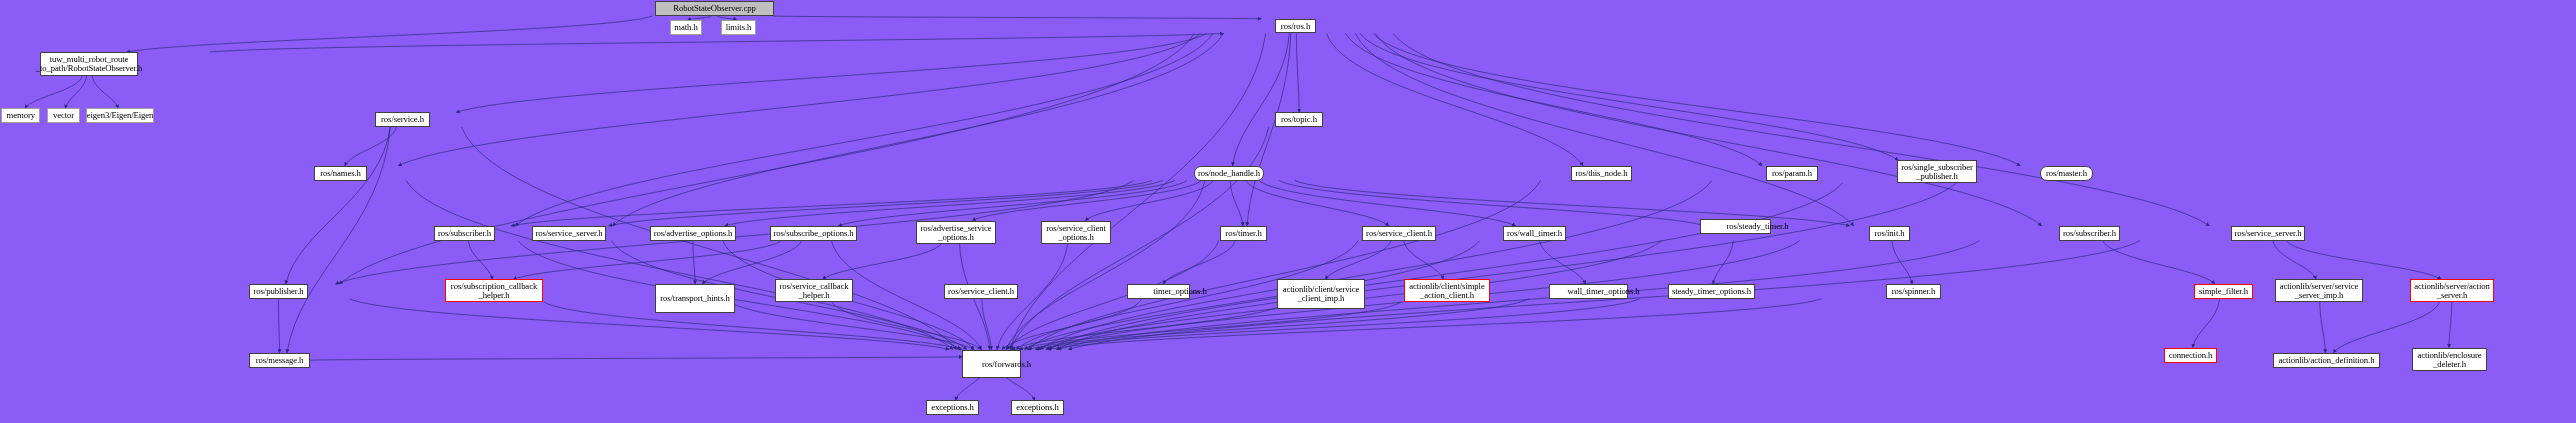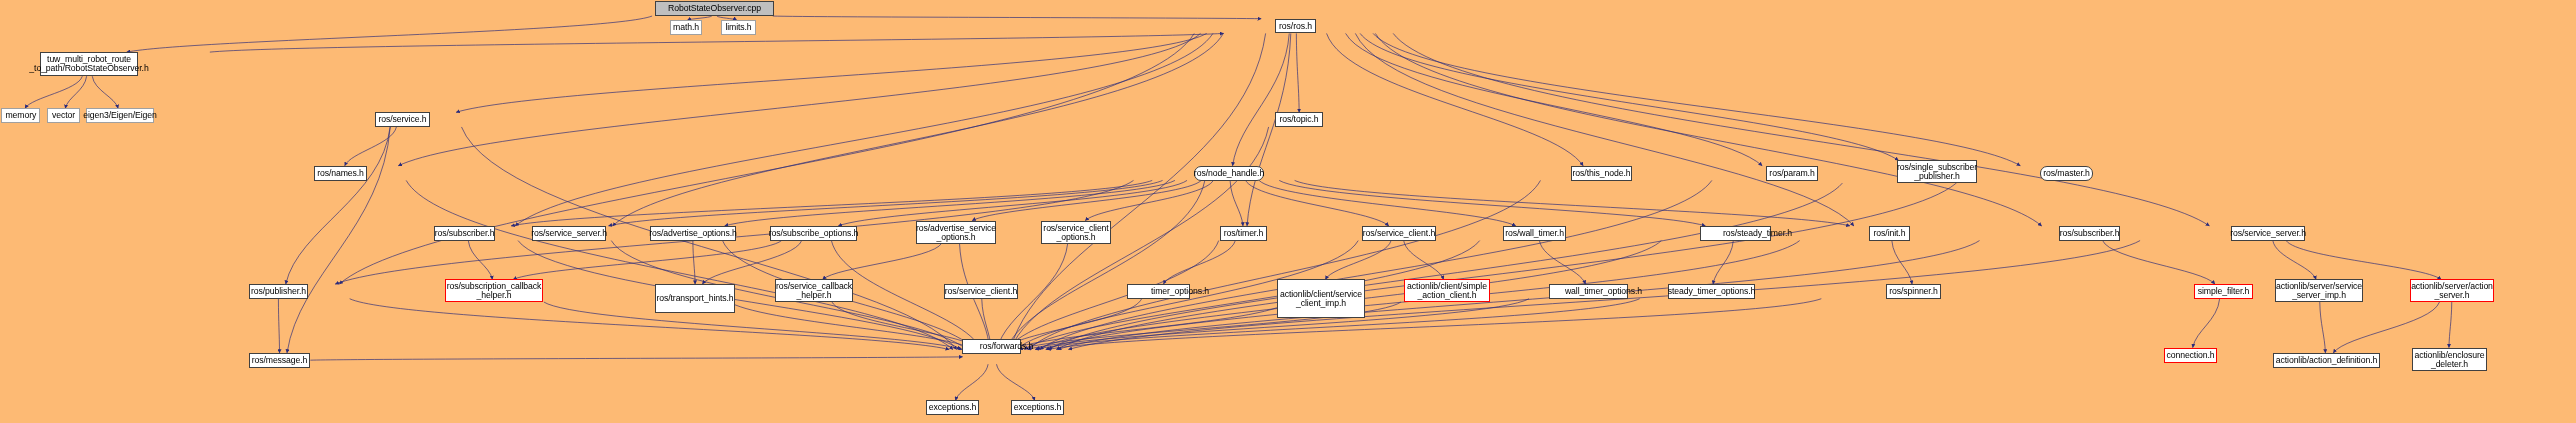--- a/index.html
+++ b/index.html
@@ -1,22 +1,22 @@
 <!DOCTYPE html>
 <html style="font-size:10.7px"><head>
 <meta charset="utf-8">
 <title>RobotStateObserver.cpp include dependency graph</title>
 <style>
   html,body{margin:0;padding:0;background:#ffffff;}
   #graph{
     position:relative;
     width:2576px;
     height:423px;
-    background:#fdba74;
-    font-family:Liberation Sans, sans-serif;
+    background:#8b5cf6;
+    font-family:Liberation Serif, serif;
     overflow:hidden;
   }
   #edges{position:absolute;left:0;top:0;width:2576px;height:423px;pointer-events:none;}
   .node{
     position:absolute;
     box-sizing:border-box;
     display:flex;
     align-items:center;
     justify-content:center;
     text-align:center;
@@ -167,45 +167,45 @@
       <div class="node hdr" style="left: 532px; top: 226px; width: 74px; height: 14.7px;">ros/service_server.h</div>
       <div class="node hdr" style="left: 650px; top: 226px; width: 86px; height: 14.7px;">ros/advertise_options.h</div>
       <div class="node hdr" style="left: 770px; top: 226px; width: 87px; height: 14.7px;">ros/subscribe_options.h</div>
       <div class="node hdr" style="left: 916px; top: 221px; width: 80px; height: 23px;">ros/advertise_service
 _options.h</div>
       <div class="node hdr" style="left: 1041px; top: 221px; width: 70px; height: 23px;">ros/service_client
 _options.h</div>
       <div class="node hdr" style="left: 1220px; top: 226px; width: 47px; height: 14.7px;">ros/timer.h</div>
       <div class="node hdr" style="left: 1362px; top: 226px; width: 74px; height: 14.7px;">ros/service_client.h</div>
       <div class="node hdr" style="left: 1503px; top: 226px; width: 63px; height: 14.7px;">ros/wall_timer.h</div>
-      <div class="node hdr" style="left: 1700px; top: 226px; width: 71px; height: 14.7px; padding-left: 44px;">ros/steady_timer.h</div>
+      <div class="node hdr" style="left: 1700px; top: 219px; width: 71px; height: 14.7px; padding-left: 44px;">ros/steady_timer.h</div>
       <div class="node hdr" style="left: 1869px; top: 226px; width: 41px; height: 14.7px;">ros/init.h</div>
       <div class="node hdr" style="left: 2059px; top: 226px; width: 61px; height: 14.7px;">ros/subscriber.h</div>
       <div class="node hdr" style="left: 2231px; top: 226px; width: 74px; height: 14.7px;">ros/service_server.h</div>
       <div class="node red" style="left: 445px; top: 279px; width: 98px; height: 23px;">ros/subscription_callback
 _helper.h</div>
       <div class="node hdr" style="left: 655px; top: 284px; width: 80px; height: 29px;">ros/transport_hints.h</div>
       <div class="node hdr" style="left: 775px; top: 279px; width: 78px; height: 23px;">ros/service_callback
 _helper.h</div>
       <div class="node hdr" style="left: 944px; top: 284px; width: 74px; height: 14.7px;">ros/service_client.h</div>
       <div class="node hdr" style="left: 1127px; top: 284px; width: 63px; height: 14.7px; padding-left: 43px;">timer_options.h</div>
-      <div class="node hdr" style="left: 1277px; top: 279px; width: 88px; height: 39px;">actionlib/client/service
+      <div class="node hdr" style="left: 1277px; top: 279px; width: 88px; height: 30px;">actionlib/client/service
 _client_imp.h</div>
       <div class="node red" style="left: 1404px; top: 279px; width: 86px; height: 23px;">actionlib/client/simple
 _action_client.h</div>
       <div class="node hdr" style="left: 1549px; top: 284px; width: 79px; height: 14.7px; padding-left: 30px;">wall_timer_options.h</div>
       <div class="node hdr" style="left: 1668px; top: 284px; width: 87px; height: 14.7px;">steady_timer_options.h</div>
       <div class="node hdr" style="left: 1886px; top: 284px; width: 55px; height: 14.7px;">ros/spinner.h</div>
       <div class="node red" style="left: 2194px; top: 284px; width: 59px; height: 14.7px;">simple_filter.h</div>
       <div class="node hdr" style="left: 2275px; top: 279px; width: 88px; height: 23px;">actionlib/server/service
 _server_imp.h</div>
       <div class="node red" style="left: 2410px; top: 279px; width: 84px; height: 23px;">actionlib/server/action
 _server.h</div>
       <div class="node hdr" style="left: 249px; top: 353px; width: 61px; height: 14.7px;">ros/message.h</div>
-      <div class="node hdr" style="left: 962px; top: 339px; width: 59px; height: 15px; padding-left: 30px;">ros/forwards.h</div>
+      <div class="node hdr" style="left: 962px; top: 350px; width: 59px; height: 28px; padding-left: 30px;">ros/forwards.h</div>
       <div class="node red" style="left: 2164px; top: 348px; width: 53px; height: 14.7px;">connection.h</div>
       <div class="node hdr" style="left: 2273px; top: 353px; width: 107px; height: 14.7px;">actionlib/action_definition.h</div>
       <div class="node hdr" style="left: 2412px; top: 348px; width: 75px; height: 23px;">actionlib/enclosure
 _deleter.h</div>
       <div class="node hdr" style="left: 926px; top: 400px; width: 53px; height: 14.7px;">exceptions.h</div>
       <div class="node hdr" style="left: 1011px; top: 400px; width: 53px; height: 14.7px;">exceptions.h</div>
     </div>
 </div>
 
 

